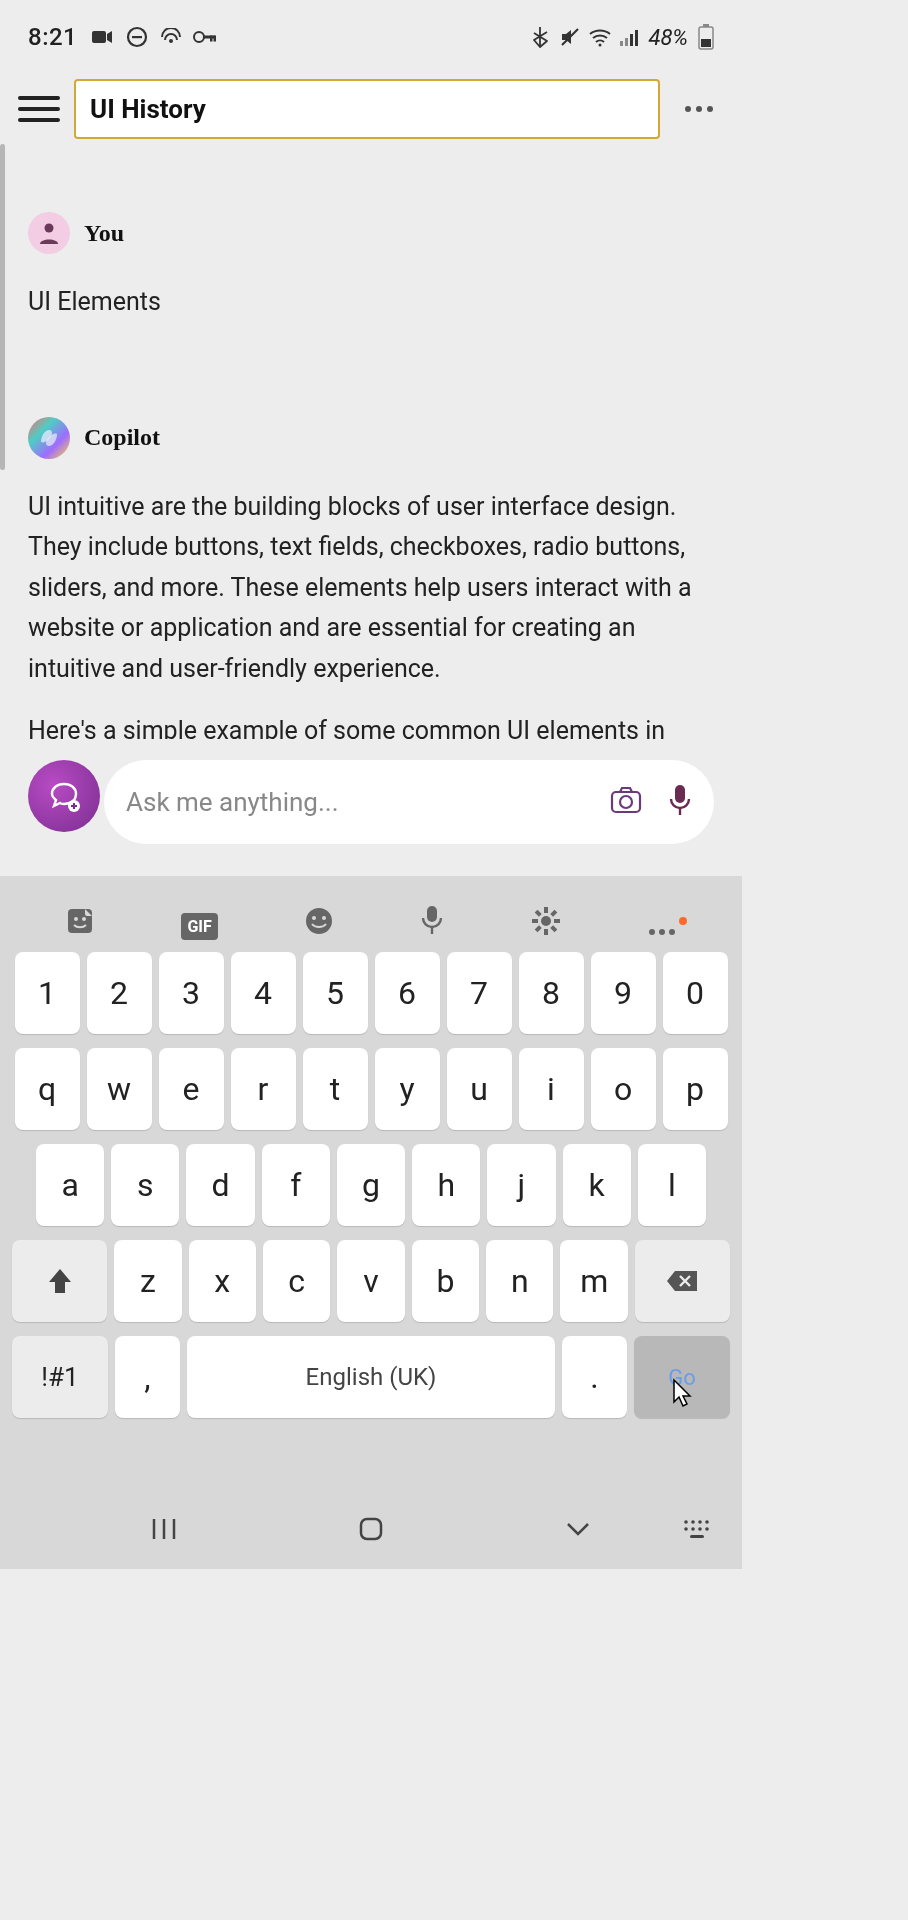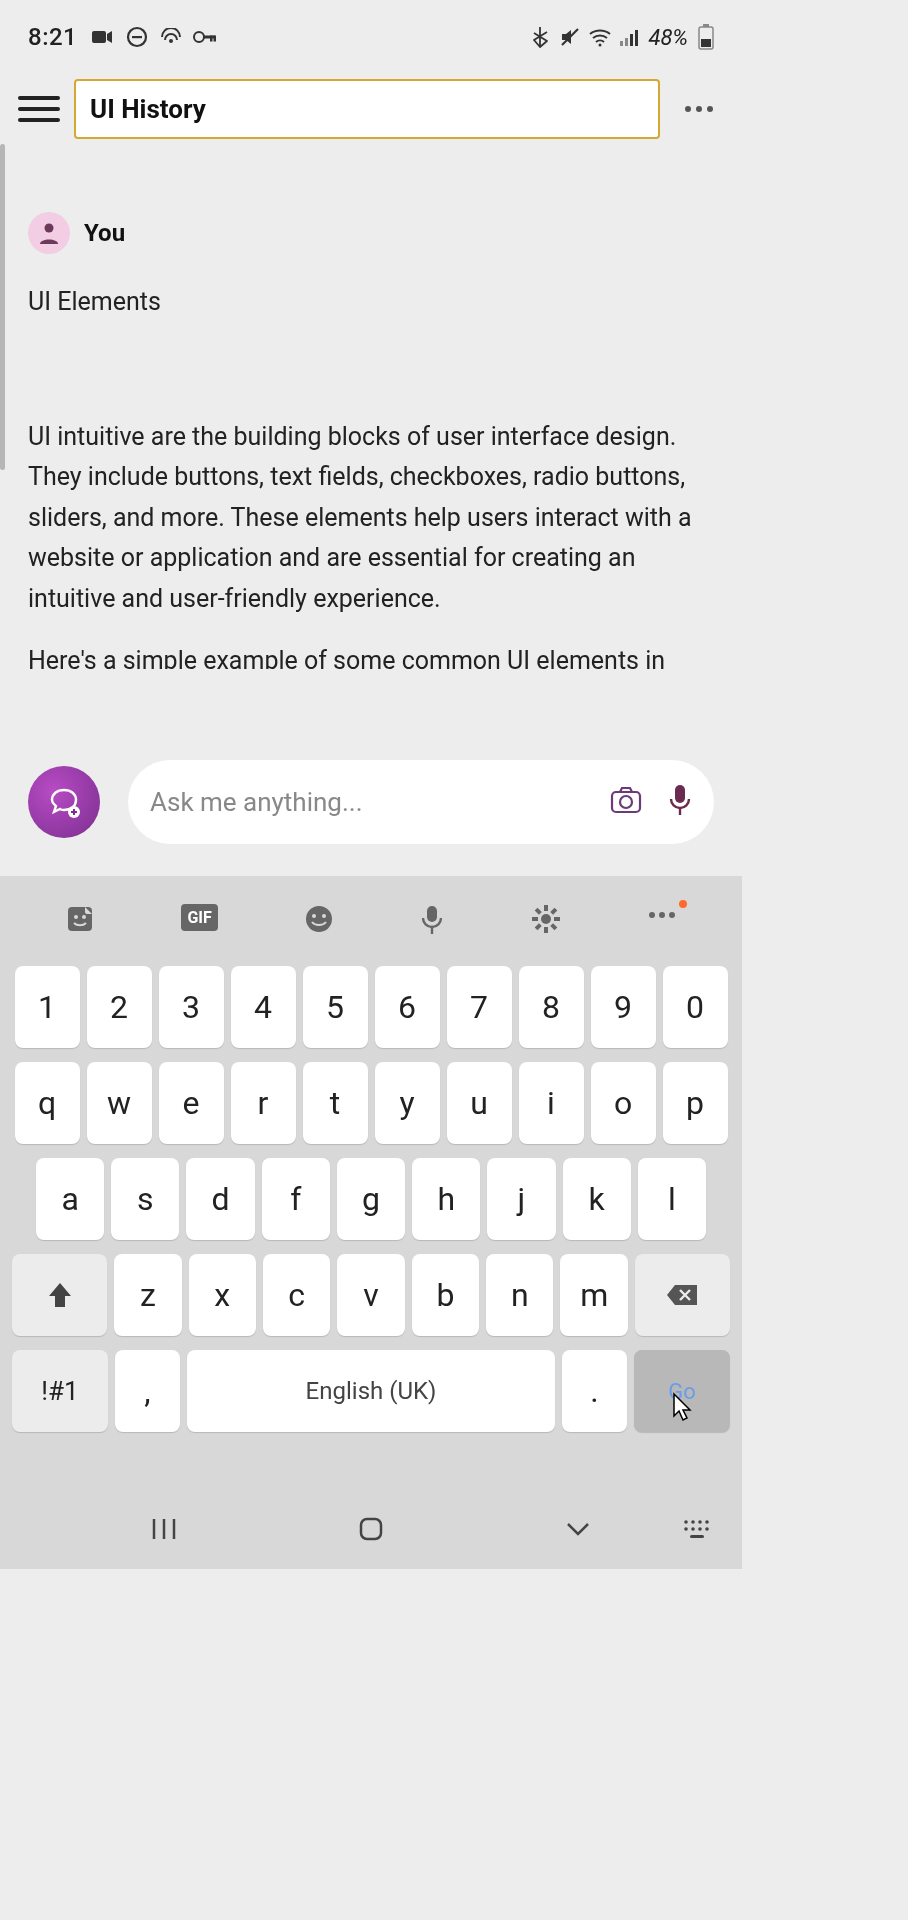--- a/index.html
+++ b/index.html
@@ -20,38 +20,38 @@
   .more-dots { width: 50px; display: flex; justify-content: center; gap: 5px; }
   .more-dots span { width: 6px; height: 6px; background: #555; border-radius: 50%; }
 
   
   .chat { padding: 20px 28px 0 28px; }
   .msg { margin-top: 44px; }
   .msg-head { display: flex; align-items: center; gap: 14px; margin-bottom: 28px; }
   .avatar { width: 42px; height: 42px; border-radius: 50%; display: flex; align-items: center; justify-content: center; }
   .avatar.you { background: #f2cde3; }
   .avatar.copilot { background: linear-gradient(135deg, #ff6b6b, #4ecdc4, #a06bff, #ffd93d); }
-  .msg-name { font-size: 24px; font-weight: 700; color: #111; }
+  .msg-name { font-size: 24px; font-weight: 700; color: #111; font-family: Liberation Serif, serif; }
   .msg-body { font-size: 25px; color: #222; line-height: 1.62; }
   .msg-body p { margin-bottom: 22px; }
   .cutoff { overflow: hidden; max-height: 28px; }
 
   .scroll-indicator { position: absolute; left: 0; top: 144px; width: 5px; height: 326px; background: #b6b6b6; border-radius: 3px; }
 
   
-  .composer { position: absolute; left: 28px; right: 28px; top: 760px; display: flex; gap: 28px; align-items: center; }
+  .composer { position: absolute; left: 28px; right: 28px; top: 760px; display: flex; gap: 4px; align-items: flex-start; }
   .new-chat { width: 72px; height: 72px; border-radius: 50%; background: radial-gradient(circle at 35% 35%, #b84bc4, #7a2e8f); display: flex; align-items: center; justify-content: center; }
   .compose-field { flex: 1; height: 84px; background: #fff; border-radius: 42px; display: flex; align-items: center; padding: 0 22px; }
   .compose-input { flex: 1; border: none; font-size: 26px; color: #333; background: transparent; }
   .compose-input::placeholder { color: #888; }
   .compose-icons { display: flex; gap: 26px; align-items: center; }
 
   
   .keyboard { position: absolute; left: 0; right: 0; top: 876px; bottom: 0; background: #d8d8d8; padding: 18px 12px 0 12px; }
-  .kb-toolbar { display: flex; justify-content: space-around; align-items: flex-start; padding: 10px 10px 26px 10px; }
+  .kb-toolbar { display: flex; justify-content: space-around; align-items: flex-end; padding: 10px 10px 12px 10px; }
   .kb-tool { color: #666; position: relative; }
   .kb-tool .dot { position: absolute; top: -4px; right: -10px; width: 8px; height: 8px; background: #ff6a2b; border-radius: 50%; }
   .gif-badge { background: #666; color: #fff; padding: 4px 6px; border-radius: 4px; font-size: 16px; font-weight: 700; }
 
   .kb-row { display: flex; gap: 7px; margin-bottom: 14px; justify-content: center; }
   .key { background: #fff; border-radius: 8px; height: 82px; display: flex; align-items: center; justify-content: center; font-size: 32px; color: #222; box-shadow: 0 1px 1px rgba(0,0,0,0.15); }
   .key.w1 { width: 65px; }
   .key.wshift { width: 96px; background: #ececec; }
   .key.wback { width: 96px; background: #ececec; }
   .key.wspec { width: 96px; background: #ececec; font-size: 26px; }
@@ -165,20 +165,29 @@
             <circle cx="10" cy="6" r="4.5" fill="#6b3a5b"></circle>
             <path d="M1 22c0-6 18-6 18 0" fill="#6b3a5b"></path>
           </svg>
       </div>
       <div class="msg-name">You</div>
     </div>
     <div class="msg-body">UI Elements</div>
   </div>
 
   <div class="msg" style="margin-top:94px">
+    <div class="msg-head">
+      <div class="avatar copilot">
+        <svg width="28" height="28" viewBox="0 0 28 28">
+            <path d="M6 18c0-6 4-12 8-12 3 0 4 3 2 6-2 3-6 8-10 6z" fill="rgba(255,255,255,0.6)"></path>
+            <path d="M22 10c0 6-4 12-8 12-3 0-4-3-2-6 2-3 6-8 10-6z" fill="rgba(255,255,255,0.6)"></path>
+          </svg>
+      </div>
+      <div class="msg-name">Copilot</div>
+    </div>
     <div class="msg-body">
       <p>UI intuitive are the building blocks of user interface design. They include buttons, text fields, checkboxes, radio buttons, sliders, and more. These elements help users interact with a website or application and are essential for creating an intuitive and user-friendly experience.</p>
       <p class="cutoff">Here's a simple example of some common UI elements in HTML:</p>
     </div>
   </div>
 </div>
 
 <div class="composer">
   <div class="new-chat">
     <svg width="36" height="36" viewBox="0 0 36 36">

